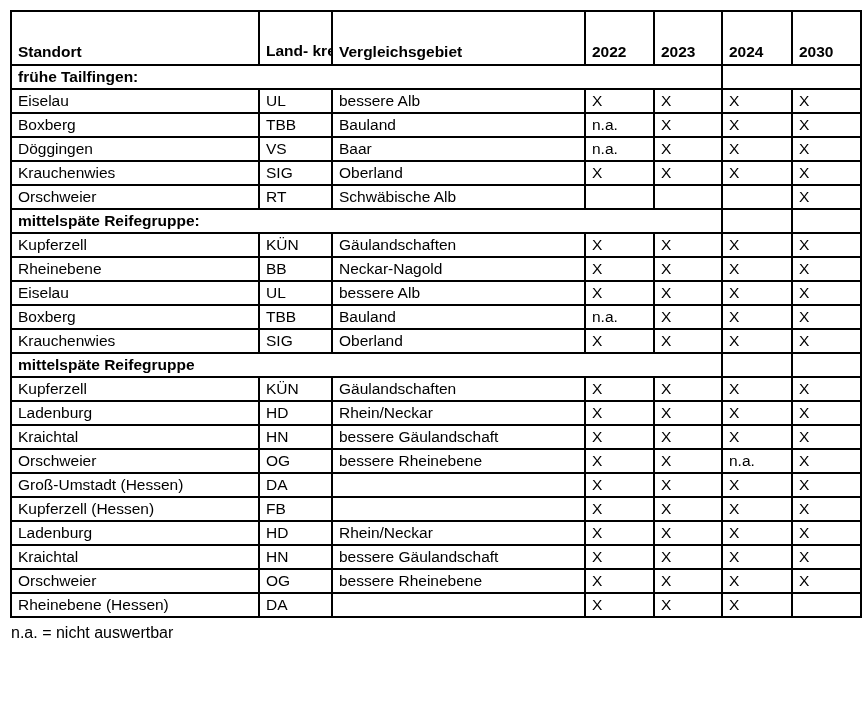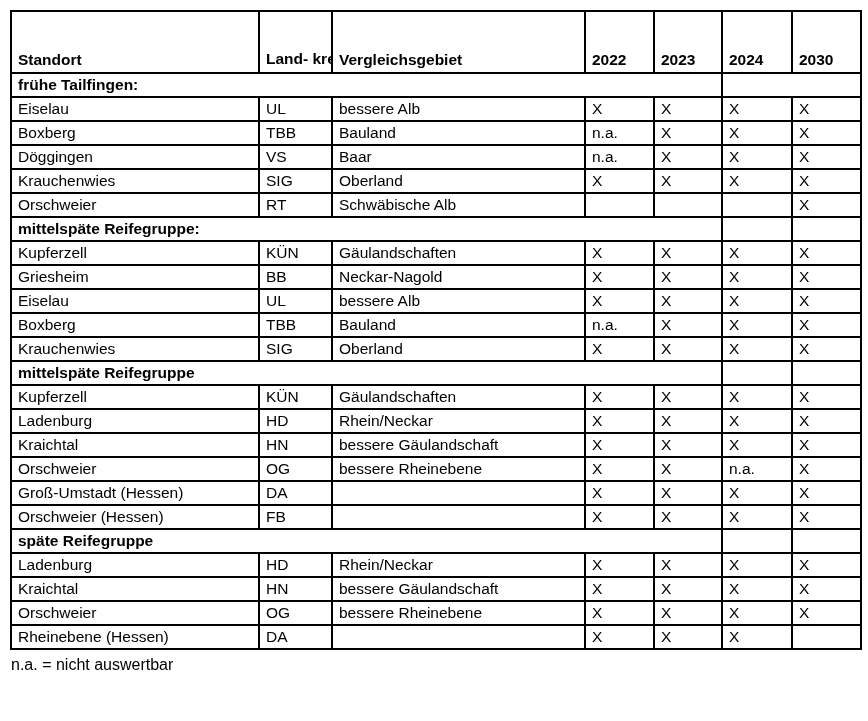--- a/index.html
+++ b/index.html
@@ -26,21 +26,21 @@
     font-size: 15.5px;
     padding: 0 6px;
     overflow: hidden;
     white-space: nowrap;
     box-sizing: border-box;
   }
   table.trial-table th {
     font-weight: bold;
     vertical-align: bottom;
     text-align: left;
-    height: 62px;
+    height: 54px;
     padding-bottom: 3px;
   }
   th.center { text-align: center; }
   th.prewrap { white-space: pre-line; line-height: 1.3; }
   table.trial-table td {
     height: 24px;
     vertical-align: middle;
     text-align: left;
   }
   td.year { text-align: center; }
@@ -135,21 +135,21 @@
         <tr>
           <td>Kupferzell</td>
           <td>KÜN</td>
           <td>Gäulandschaften</td>
           <td class="year">X</td>
           <td class="year">X</td>
           <td class="year">X</td>
           <td class="year">X</td>
         </tr>
         <tr>
-          <td>Griesheim</td>
+          <td>Rheinebene</td>
           <td>BB</td>
           <td>Neckar-Nagold</td>
           <td class="year">X</td>
           <td class="year">X</td>
           <td class="year">X</td>
           <td class="year">X</td>
         </tr>
         <tr>
           <td>Eiselau</td>
           <td>UL</td>
@@ -221,32 +221,27 @@
         <tr>
           <td>Groß-Umstadt (Hessen)</td>
           <td>DA</td>
           <td></td>
           <td class="year">X</td>
           <td class="year">X</td>
           <td class="year">X</td>
           <td class="year">X</td>
         </tr>
         <tr>
-          <td>Orschweier (Hessen)</td>
+          <td>Kupferzell (Hessen)</td>
           <td>FB</td>
           <td></td>
           <td class="year">X</td>
           <td class="year">X</td>
           <td class="year">X</td>
           <td class="year">X</td>
-        </tr>
-        <tr>
-          <td class="section-title" colspan="5">späte Reifegruppe</td>
-          <td class="year"></td>
-          <td class="year"></td>
         </tr>
         <tr>
           <td>Ladenburg</td>
           <td>HD</td>
           <td>Rhein/Neckar</td>
           <td class="year">X</td>
           <td class="year">X</td>
           <td class="year">X</td>
           <td class="year">X</td>
         </tr>

